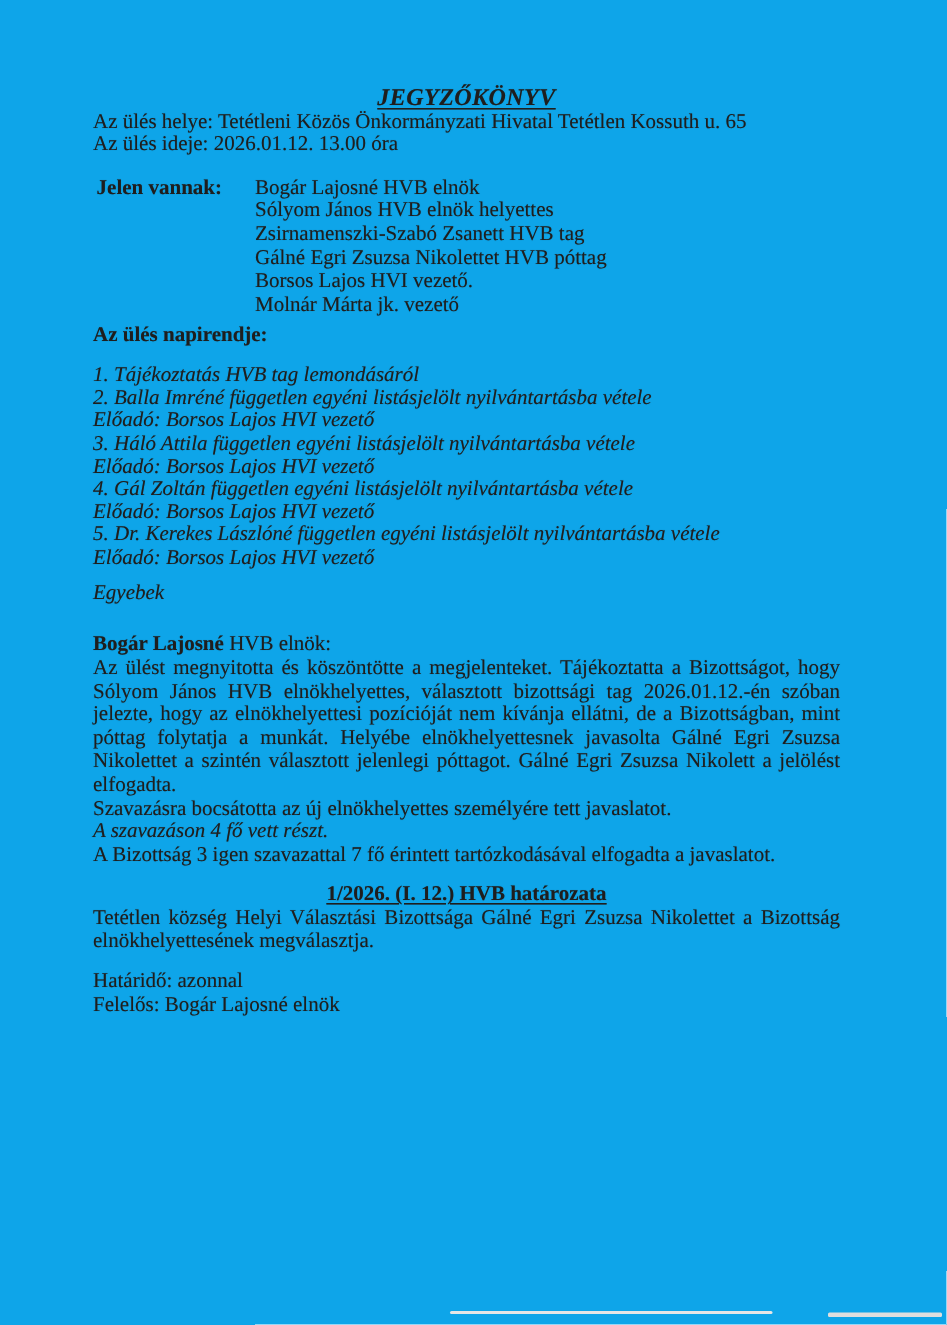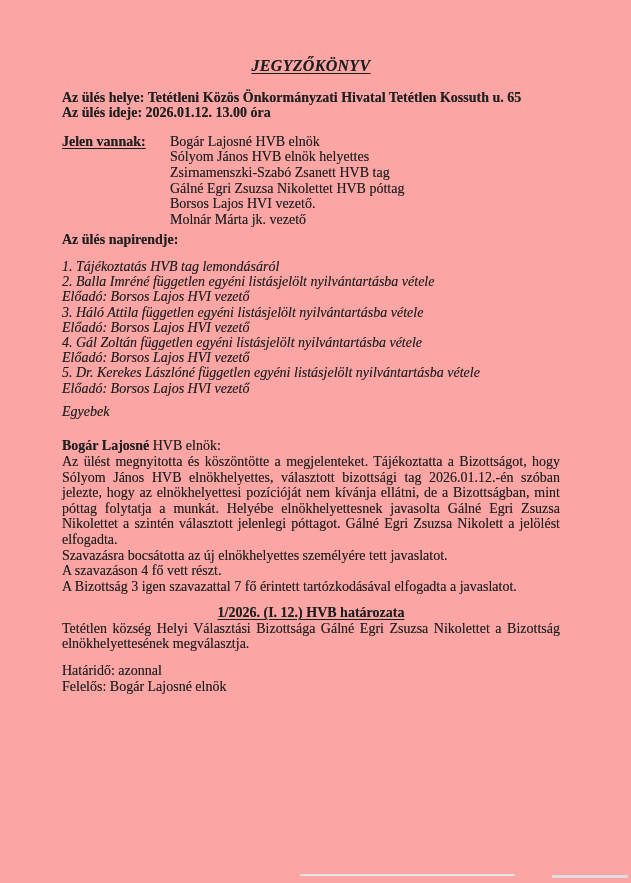--- a/index.html
+++ b/index.html
@@ -4,21 +4,21 @@
 <style>
   html, body {
     margin: 0;
     padding: 0;
     background: #ffffff;
   }
   .page {
     position: relative;
     width: 631px;
     height: 883px;
-    background: #fca5a5;
+    background: #0ea5e9;
     overflow: hidden;
     font-family: "Liberation Serif", "DejaVu Serif", serif;
     font-size: 14px;
     line-height: 15.6px;
     color: #1e1e1e;
     text-shadow: 0 0 0.5px rgba(45,45,45,.55);
   }
   .content {
     position: absolute;
     left: 62px;
@@ -35,55 +35,54 @@
   }
   .doc-title span { text-decoration: underline; text-underline-offset: 2px; }
   .doc-subtitle {
     margin-top: 27px;
     text-align: center;
     font-size: 16px;
     font-weight: bold;
     font-style: italic;
   }
   .meta {
-    margin-top: 16px;
-    font-weight: bold;
+    font-weight: normal;
   }
   .attendees {
     margin-top: 13px;
     display: flex;
     align-items: flex-start;
   }
   .attendees-label {
     flex: 0 0 86px;
     font-weight: bold;
-    text-decoration: underline;
     text-underline-offset: 2px;
     white-space: nowrap;
+    text-align: right;
   }
   .attendees-list { flex: 1 1 auto; margin-left: 22px; }
   .agenda-heading {
     margin-top: 5px;
     font-weight: bold;
   }
   .agenda {
     margin-top: 11px;
     font-style: italic;
     line-height: 15.2px;
   }
   .agenda-other {
     margin-top: 8px;
     font-style: italic;
   }
   .speaker { margin-top: 19px; }
   .speaker .b { font-weight: bold; }
   p.body { margin: 0; }
   .mt-p1 { margin-top: 11px; }
   .mt-p2 { margin-top: 8px; }
-  .mt-p3 { margin-top: 11px; }
+  .mt-p3 { margin-top: 11px; font-style: italic; }
   .mt-p4 { margin-top: 11px; }
   .just { text-align: justify; text-justify: inter-word; }
   .res-heading {
     margin-top: 11px;
     text-align: center;
     font-weight: bold;
   }
   .res-heading span { text-decoration: underline; text-underline-offset: 2px; }
   .res-body { margin-top: 12px; }
   .res-footer { margin-top: 11px; }

